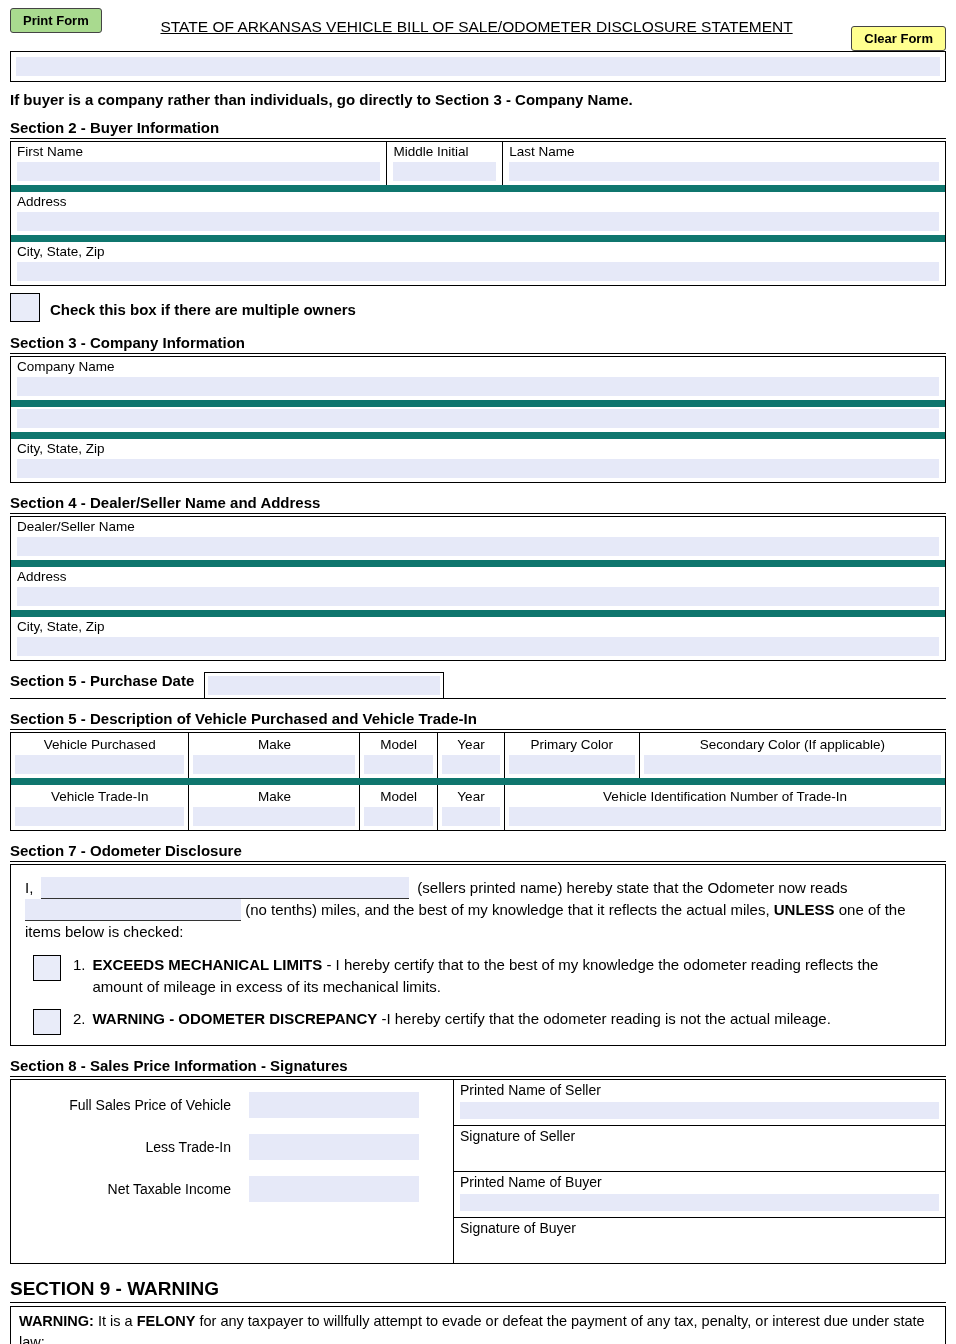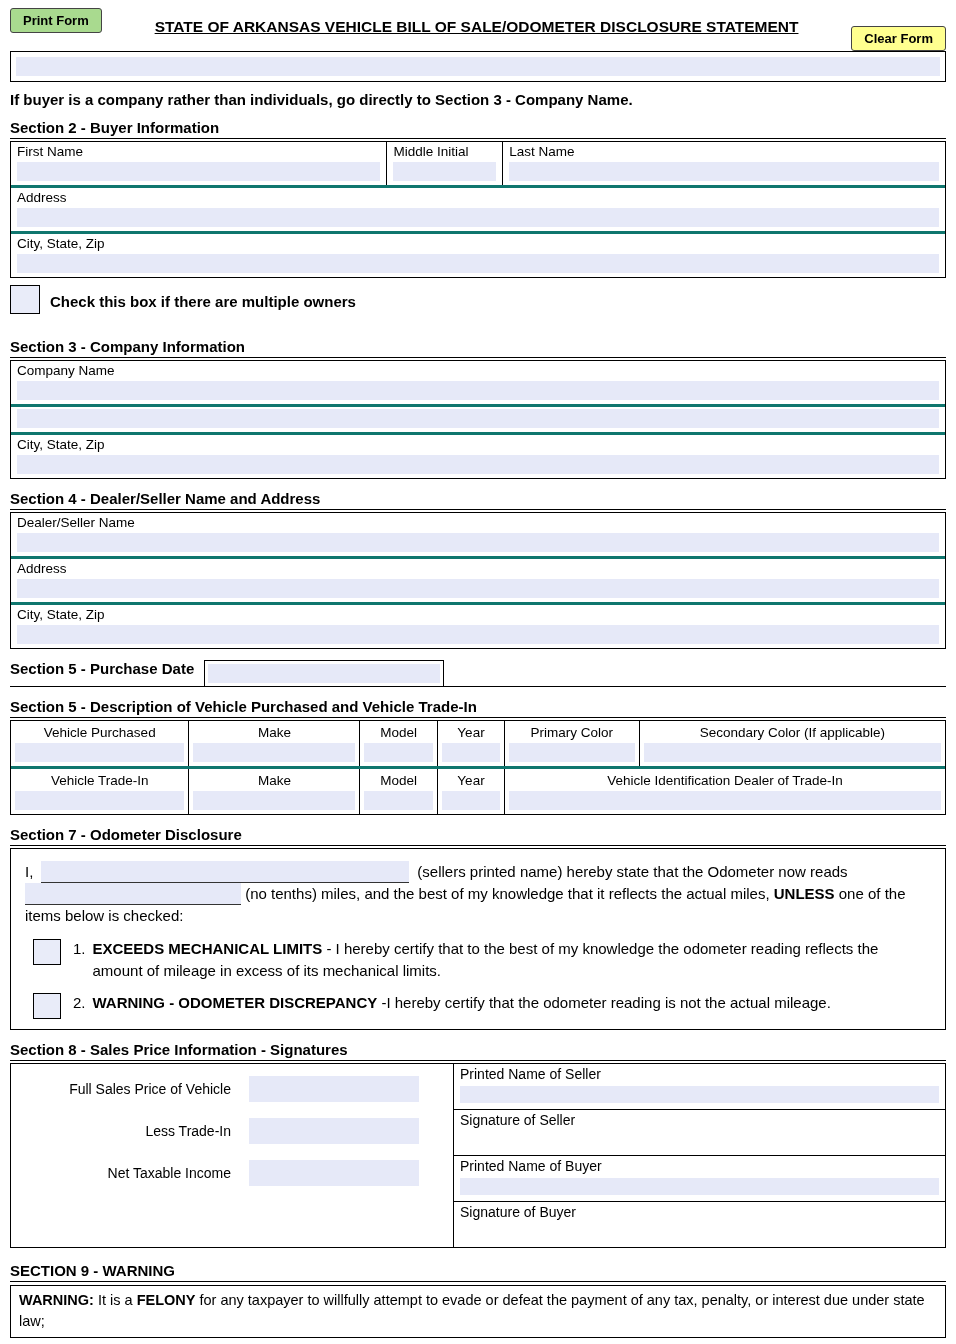--- a/index.html
+++ b/index.html
@@ -15,21 +15,21 @@
   
   .hdr { display: flex; align-items: flex-start; }
   .btn {
     font-family: inherit; font-weight: bold; font-size: 13px;
     border: 1px solid #444; border-radius: 3px;
     padding: 4px 12px; cursor: pointer; white-space: nowrap;
   }
   .btn-print { background: #a9da8f; margin-top: 2px; }
   .btn-clear { background: #ffff8f; margin-top: 20px; }
   .title {
-    flex: 1; text-align: center; font-size: 15.5px; font-weight: bold;
+    flex: 1; text-align: center; font-size: 15.5px; font-weight: normal;
     text-decoration: underline; padding: 12px 14px 0 14px;
   }
 
   
   .sec-h {
     font-weight: bold; font-size: 15px;
     border-bottom: 1px solid #000;
     padding: 5px 0 2px 0; margin-top: 6px; margin-bottom: 2px;
   }
   .sec-h.first { margin-top: 2px; }
@@ -41,28 +41,28 @@
     font: inherit; padding: 0 4px;
   }
 
   
   .vin-box { border: 1px solid #000; padding: 5px; }
 
   .note { font-weight: bold; font-size: 15px; margin: 9px 0 3px 0; }
 
   
   .tbl { border: 1px solid #000; }
-  .trow { display: flex; border-top: 3px solid #0f766e; }
+  .trow { display: flex; border-top: 7px solid #0f766e; }
   .trow:first-child { border-top: none; }
   .tcell { padding: 2px 6px 4px 6px; border-left: 1px solid #000; }
   .tcell:first-child { border-left: none; }
   .lbl { font-size: 13.5px; line-height: 15px; margin-bottom: 3px; }
 
   
-  .chk-row { display: flex; align-items: flex-end; margin: 7px 0 19px 0; }
+  .chk-row { display: flex; align-items: flex-end; margin: 7px 0 7px 0; }
   .checkbox { width: 30px; height: 29px; border: 1px solid #000; background: #e9ecf9; flex: none; cursor: pointer; }
   .chk-lbl { font-weight: bold; font-size: 15px; margin: 0 0 4px 10px; }
 
   
   .s5row { display: flex; align-items: flex-start; border-bottom: 1px solid #000; padding: 3px 0 2px 0; margin-top: 8px; }
   .s5row .sec-txt { font-weight: bold; font-size: 15px; }
   .date-box { border: 1px solid #000; background: #fff; padding: 3px; width: 240px; margin-left: 10px; margin-bottom: -3px; }
 
   
   .v6 .tcell { padding: 0; display: flex; flex-direction: column; }
@@ -89,21 +89,21 @@
   .s8-lrow .lab { width: 238px; text-align: right; font-size: 14px; padding-right: 18px; }
   .s8-lrow .field { width: 170px; height: 26px; }
   .s8-right { flex: 1; border-left: 1px solid #000; display: flex; flex-direction: column; }
   .s8-rrow { border-bottom: 1px solid #000; padding: 3px 6px 6px 6px; flex: 1; }
   .s8-rrow:last-child { border-bottom: none; }
   .s8-rrow .lbl { font-size: 14px; margin-bottom: 4px; }
   .s8-rrow .field { height: 17px; }
   .sig-space { height: 17px; }
 
   
-  .s9-h { font-weight: bold; font-size: 15px; border-bottom: 1px solid #000; padding: 7px 0 2px 0; margin-top: 7px; }
+  .s9-h { font-weight: bold; font-size: 19px; border-bottom: 1px solid #000; padding: 7px 0 2px 0; margin-top: 7px; }
   .warn-box { border: 1px solid #000; padding: 4px 8px 6px 8px; margin-top: 3px; font-size: 14.5px; line-height: 1.42; }
 </style>
 </head>
 <body>
 
 <div class="page">
 
   <div class="hdr">
     <button class="btn btn-print">Print Form</button>
     <div class="title">STATE OF ARKANSAS VEHICLE BILL OF SALE/ODOMETER DISCLOSURE STATEMENT</div>
@@ -240,21 +240,21 @@
       </div>
       <div class="tcell" style="width:8.3%">
         <div class="hd">Model</div>
         <input class="field" type="text" style="">
       </div>
       <div class="tcell" style="width:7.2%">
         <div class="hd">Year</div>
         <input class="field" type="text" style="">
       </div>
       <div class="tcell" style="flex:1">
-        <div class="hd">Vehicle Identification Dealer of Trade-In</div>
+        <div class="hd">Vehicle Identification Number of Trade-In</div>
         <input class="field" type="text" style="">
       </div>
     </div>
   </div>
 
   <div class="sec-h">Section 7 - Odometer Disclosure</div>
   <div class="odo-box">
     <div class="odo-line1">
       <span>I,</span>
       <input class="uline-field" type="text" style="width: 368px;">

